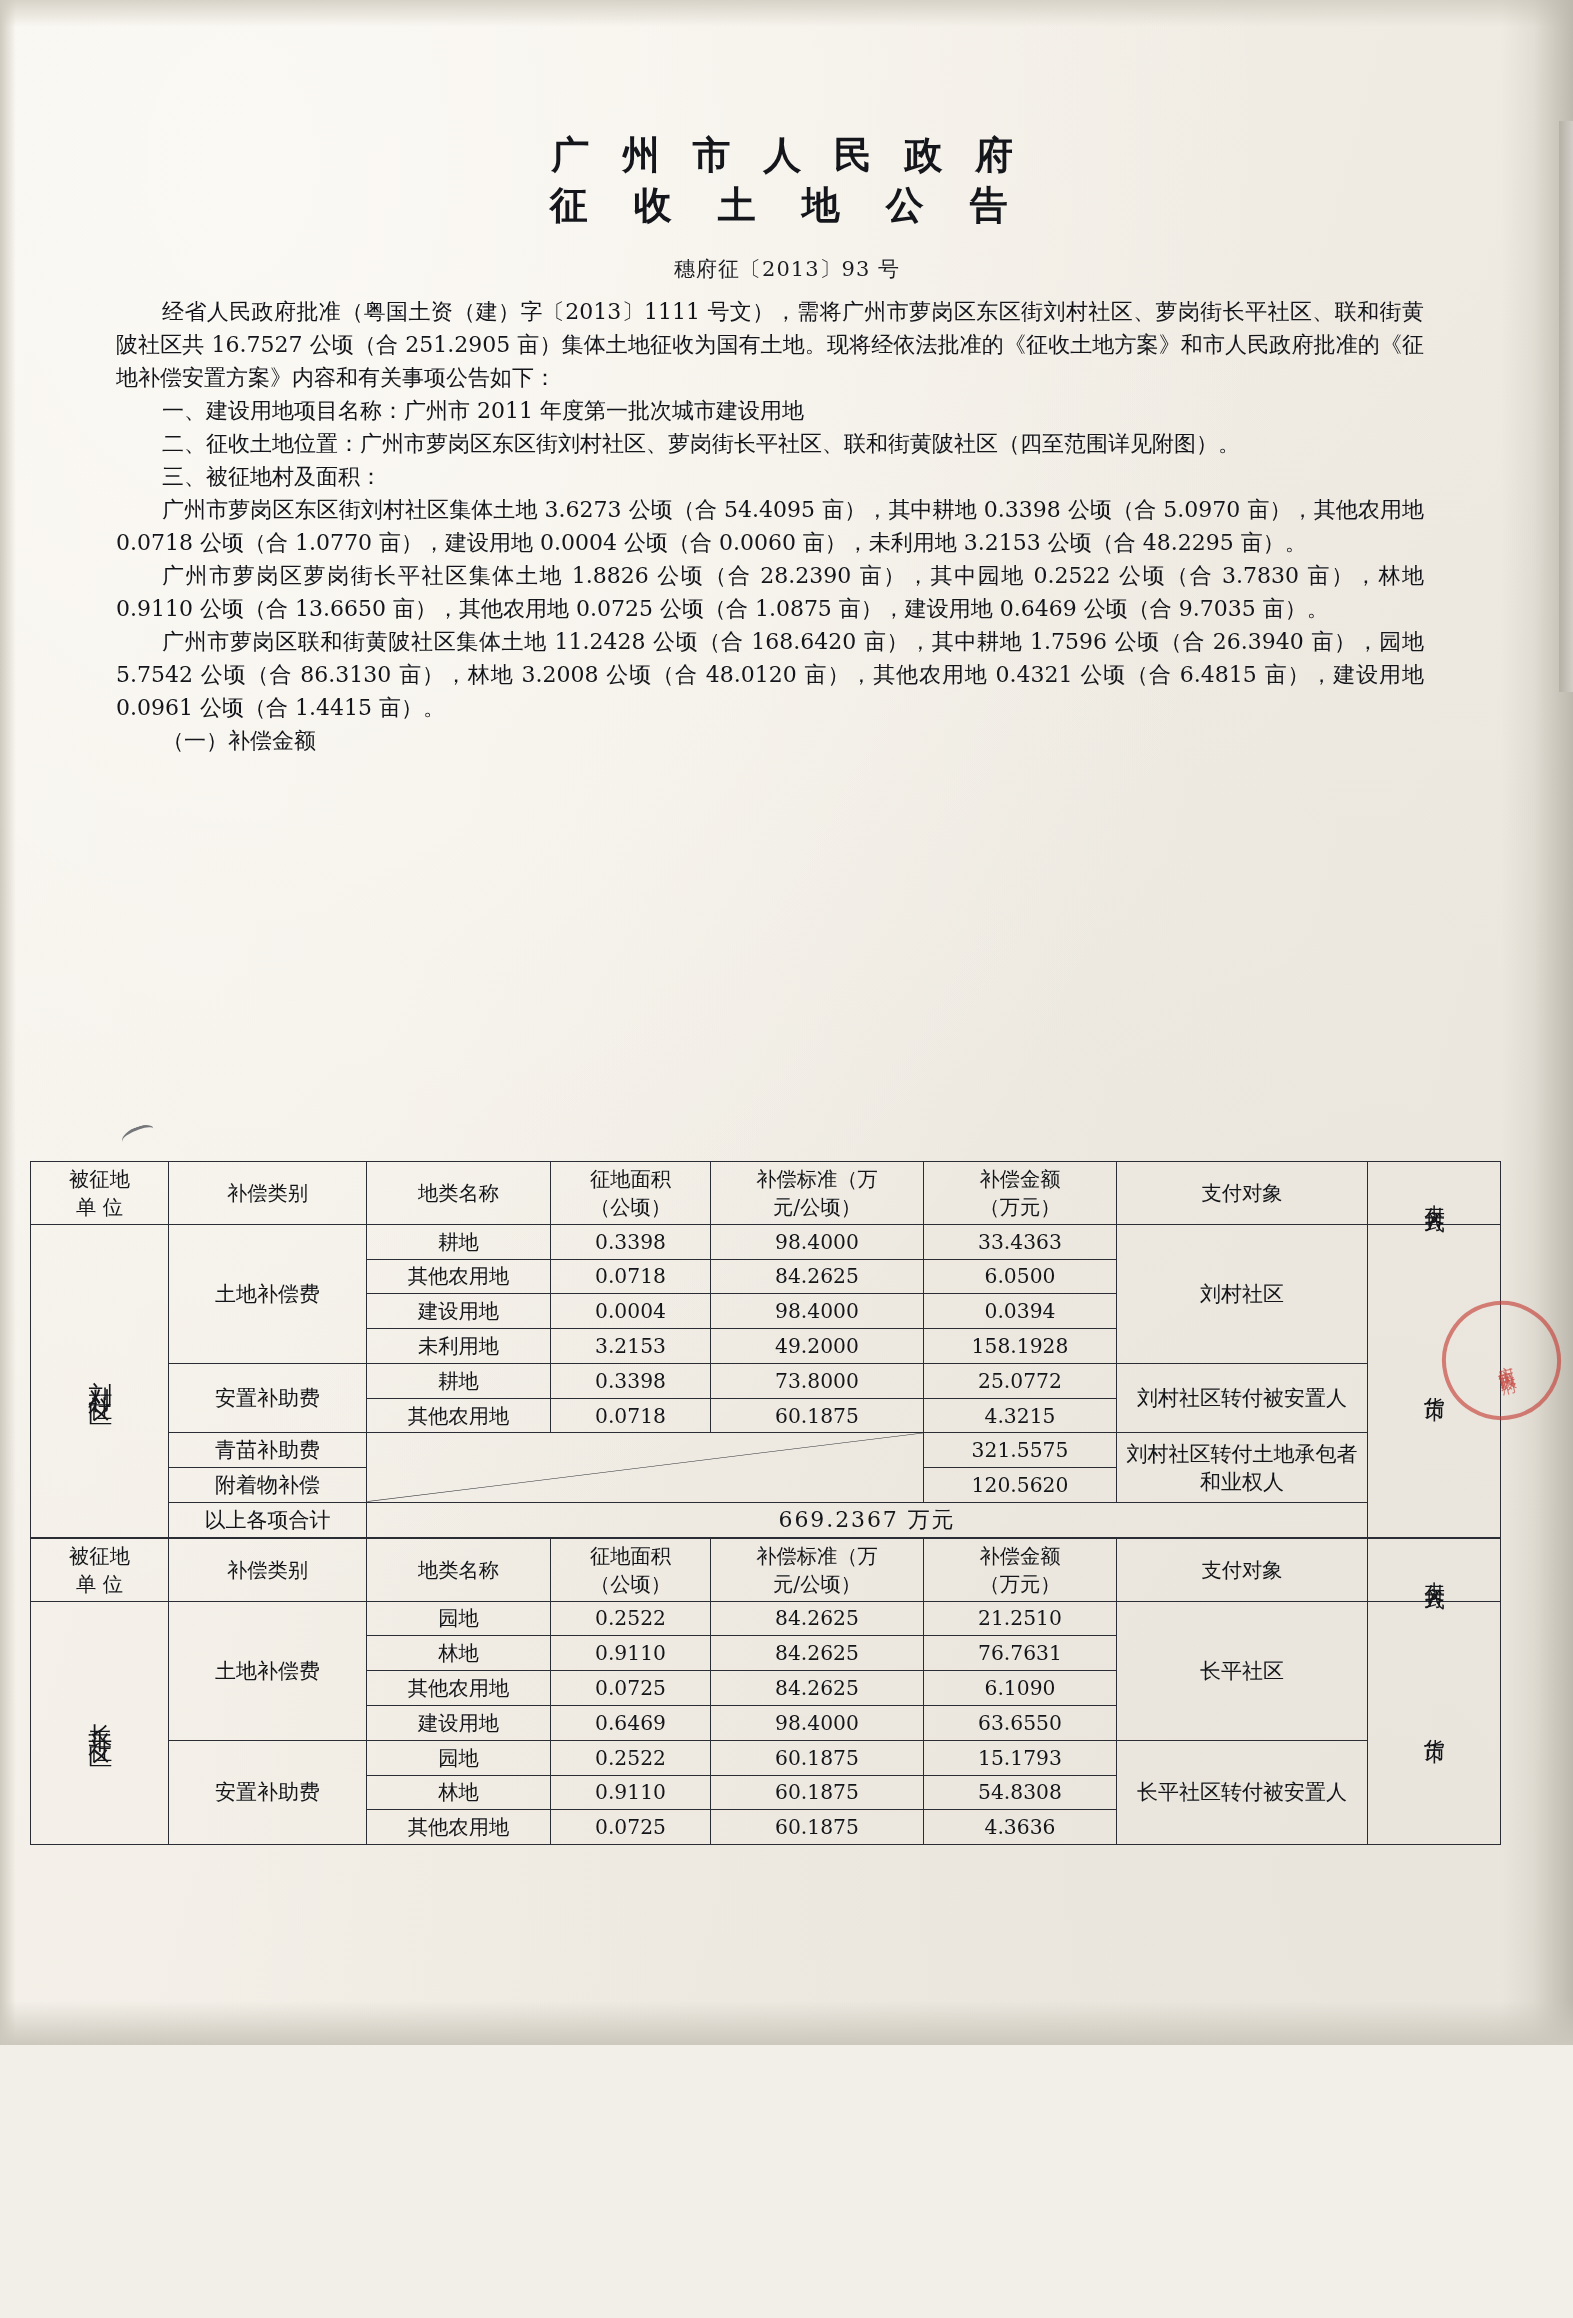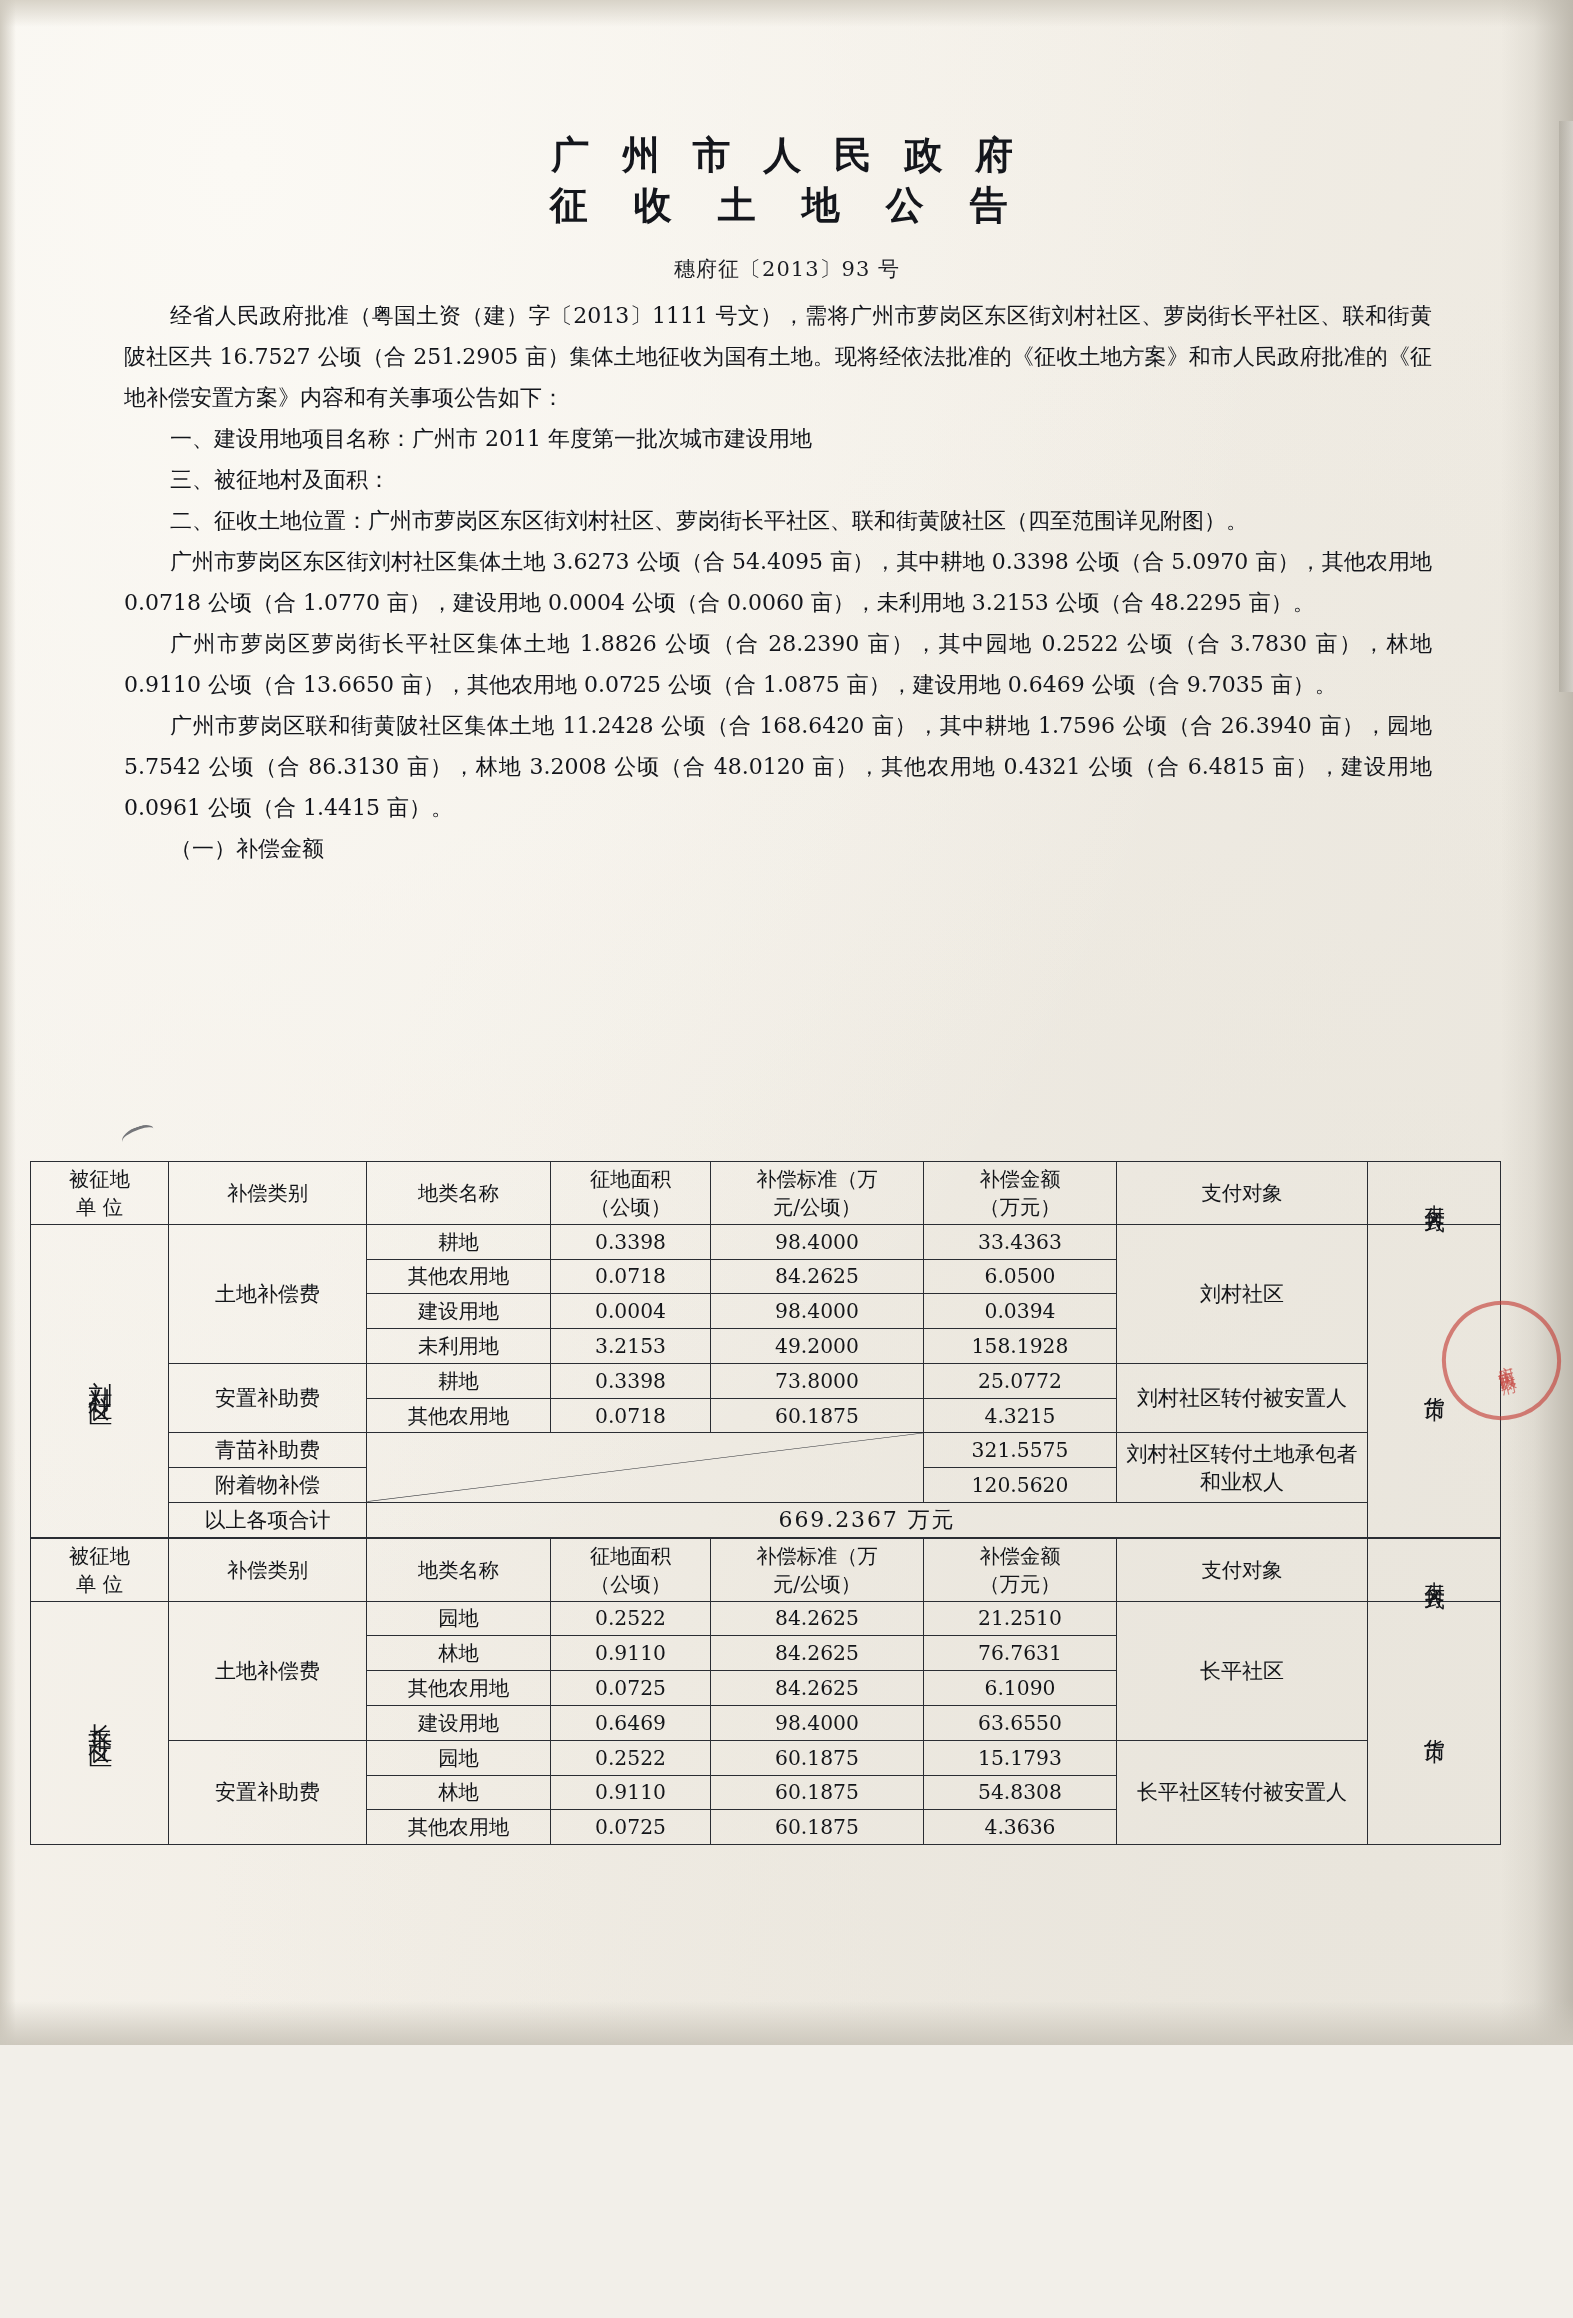--- a/index.html
+++ b/index.html
@@ -93,26 +93,26 @@
     top: 255px;
     text-align: center;
     font-size: 21px;
     color: #1b1d23;
     letter-spacing: 1px;
   }
 
   
   .body-block {
     position: absolute;
-    left: 124px;
+    left: 116px;
     width: 1308px;
     top: 295px;
     color: #13151b;
     font-size: 22px;
-    line-height: 41px;
+    line-height: 33px;
     text-align: justify;
   }
   .p-indent { text-indent: 46px; }
   .p-indent2 { text-indent: 46px; }
   .para { margin: 0 0 0 0; }
   .sec-head { text-indent: 46px; }
 
   
   .tbl-wrap {
     position: absolute;
@@ -202,22 +202,22 @@
 
   <div class="content">
 
     <div class="doc-title1">广 州 市 人 民 政 府</div>
     <div class="doc-title2">征 收 土 地 公 告</div>
     <div class="doc-number">穗府征〔2013〕93 号</div>
 
     <div class="body-block">
       <p class="para p-indent">经省人民政府批准（粤国土资（建）字〔2013〕1111 号文），需将广州市萝岗区东区街刘村社区、萝岗街长平社区、联和街黄陂社区共 16.7527 公顷（合 251.2905 亩）集体土地征收为国有土地。现将经依法批准的《征收土地方案》和市人民政府批准的《征地补偿安置方案》内容和有关事项公告如下：</p>
       <p class="para sec-head">一、建设用地项目名称：广州市 2011 年度第一批次城市建设用地</p>
+      <p class="para sec-head">二、征收土地位置：广州市萝岗区东区街刘村社区、萝岗街长平社区、联和街黄陂社区（四至范围详见附图）。</p>
       <p class="para sec-head">三、被征地村及面积：</p>
-      <p class="para sec-head">二、征收土地位置：广州市萝岗区东区街刘村社区、萝岗街长平社区、联和街黄陂社区（四至范围详见附图）。</p>
       <p class="para p-indent2">广州市萝岗区东区街刘村社区集体土地 3.6273 公顷（合 54.4095 亩），其中耕地 0.3398 公顷（合 5.0970 亩），其他农用地 0.0718 公顷（合 1.0770 亩），建设用地 0.0004 公顷（合 0.0060 亩），未利用地 3.2153 公顷（合 48.2295 亩）。</p>
       <p class="para p-indent2">广州市萝岗区萝岗街长平社区集体土地 1.8826 公顷（合 28.2390 亩），其中园地 0.2522 公顷（合 3.7830 亩），林地 0.9110 公顷（合 13.6650 亩），其他农用地 0.0725 公顷（合 1.0875 亩），建设用地 0.6469 公顷（合 9.7035 亩）。</p>
       <p class="para p-indent2">广州市萝岗区联和街黄陂社区集体土地 11.2428 公顷（合 168.6420 亩），其中耕地 1.7596 公顷（合 26.3940 亩），园地 5.7542 公顷（合 86.3130 亩），林地 3.2008 公顷（合 48.0120 亩），其他农用地 0.4321 公顷（合 6.4815 亩），建设用地 0.0961 公顷（合 1.4415 亩）。</p>
       <p class="para sec-head">（一）补偿金额</p>
     </div>
 
     <div class="pen-mark"></div>
 
     <div class="tbl-wrap">
 

